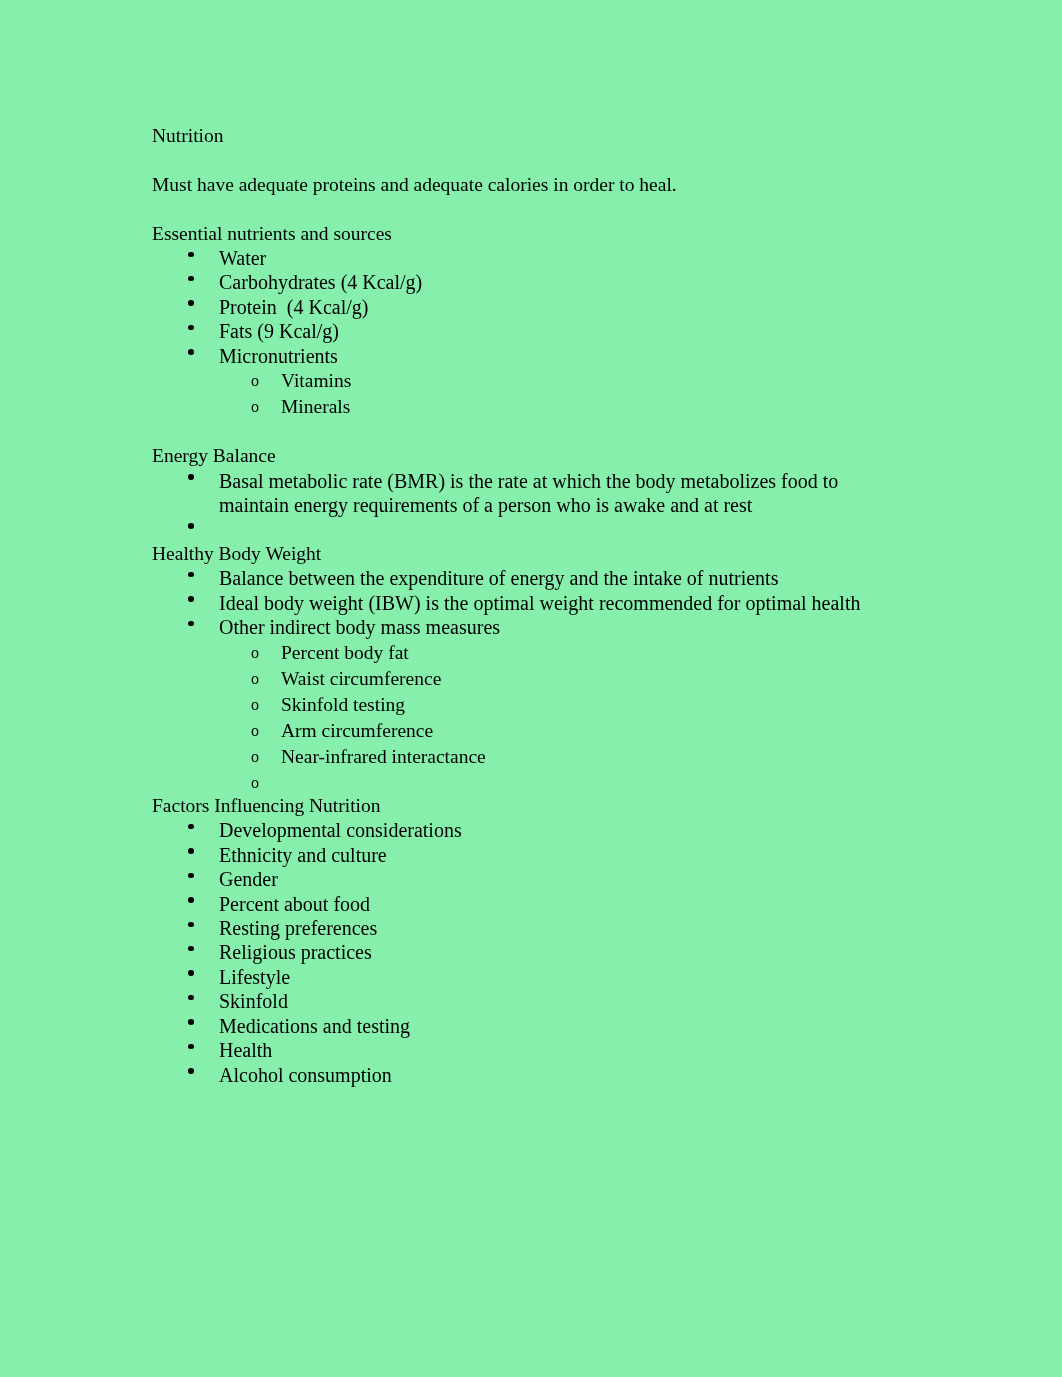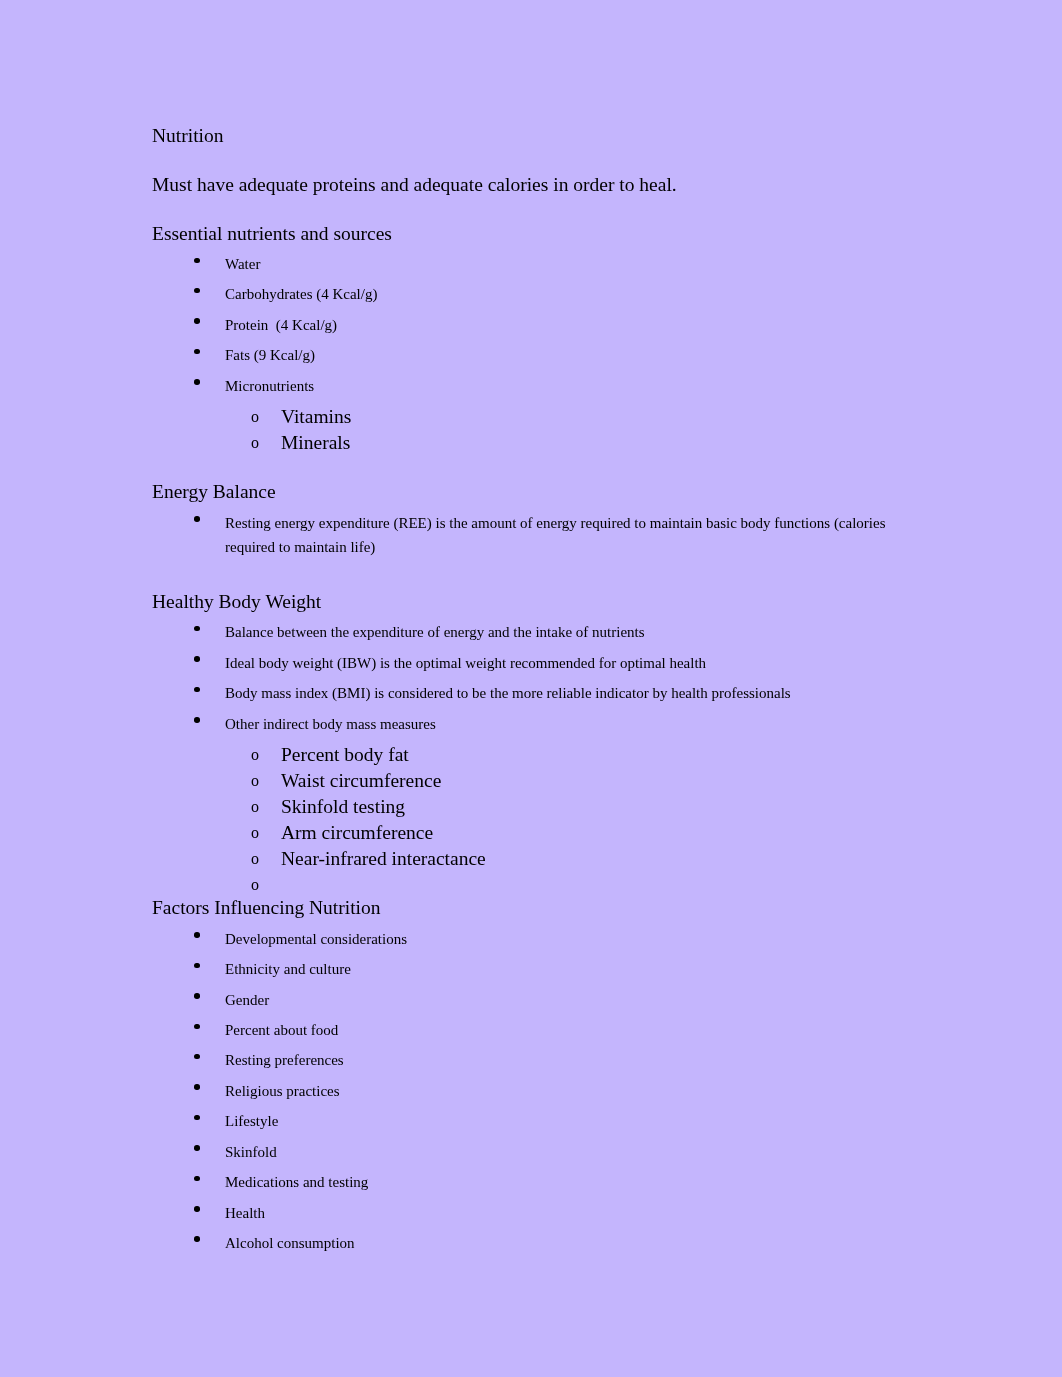--- a/index.html
+++ b/index.html
@@ -40,24 +40,24 @@
   }
 
   
   .list {
     margin: 0;
     padding: 0;
     list-style: none;
   }
   .li1 {
     position: relative;
-    font-size: 15px;
+    font-size: 20px;
     line-height: 24.4px;
     padding-left: 67px;       
-    margin: 6px;
+    margin: 0;
     white-space: pre-wrap;
   }
   .li1 > .marker {
     position: absolute;
     left: 36px;               
     top: 0;
     width: 14px;
     font-size: 19.5px;
     line-height: 24.4px;
     text-align: left;
@@ -84,47 +84,47 @@
     left: 99px;               
     top: 0;
     font-size: 16px;
     line-height: 26px;
     font-family: "Liberation Serif", "DejaVu Serif", serif;
   }
 </style>
 </head>
 <body style="color: rgb(0, 0, 0);">
 
-<div class="page" style="background: #c4b5fd;">
+<div class="page" style="background: #86efac;">
   <div class="doc-body">
       <p class="para">Nutrition</p>
       <div class="spacer"></div>
       <p class="para">Must have adequate proteins and adequate calories in order to heal.</p>
       <div class="spacer"></div>
       <p class="para">Essential nutrients and sources</p>
       <ul class="list">
         <li class="li1"><span class="marker"><span class="dot"></span></span><span class="text">Water</span></li>
         <li class="li1"><span class="marker"><span class="dot"></span></span><span class="text">Carbohydrates (4 Kcal/g)</span></li>
         <li class="li1"><span class="marker"><span class="dot"></span></span><span class="text">Protein  (4 Kcal/g)</span></li>
         <li class="li1"><span class="marker"><span class="dot"></span></span><span class="text">Fats (9 Kcal/g)</span></li>
         <li class="li1"><span class="marker"><span class="dot"></span></span><span class="text">Micronutrients</span></li>
         <li class="li2"><span class="marker">o</span><span class="text">Vitamins</span></li>
         <li class="li2"><span class="marker">o</span><span class="text">Minerals</span></li>
       </ul>
       <div class="spacer"></div>
       <p class="para">Energy Balance</p>
       <ul class="list">
-        <li class="li1"><span class="marker"><span class="dot"></span></span><span class="text">Resting energy expenditure (REE) is the amount of energy required to maintain basic body functions (calories required to maintain life)</span></li>
+        <li class="li1"><span class="marker"><span class="dot"></span></span><span class="text">Basal metabolic rate (BMR) is the rate at which the body metabolizes food to maintain energy requirements of a person who is awake and at rest</span></li>
+        <li class="li1"><span class="marker"><span class="dot"></span></span></li>
       </ul>
       <div class="spacer"></div>
       <p class="para">Healthy Body Weight</p>
       <ul class="list">
         <li class="li1"><span class="marker"><span class="dot"></span></span><span class="text">Balance between the expenditure of energy and the intake of nutrients</span></li>
         <li class="li1"><span class="marker"><span class="dot"></span></span><span class="text">Ideal body weight (IBW) is the optimal weight recommended for optimal health</span></li>
-        <li class="li1"><span class="marker"><span class="dot"></span></span><span class="text">Body mass index (BMI) is considered to be the more reliable indicator by health professionals</span></li>
         <li class="li1"><span class="marker"><span class="dot"></span></span><span class="text">Other indirect body mass measures</span></li>
         <li class="li2"><span class="marker">o</span><span class="text">Percent body fat</span></li>
         <li class="li2"><span class="marker">o</span><span class="text">Waist circumference</span></li>
         <li class="li2"><span class="marker">o</span><span class="text">Skinfold testing</span></li>
         <li class="li2"><span class="marker">o</span><span class="text">Arm circumference</span></li>
         <li class="li2"><span class="marker">o</span><span class="text">Near-infrared interactance</span></li>
         <li class="li2"><span class="marker">o</span></li>
       </ul>
       <div class="spacer"></div>
       <p class="para">Factors Influencing Nutrition</p>

